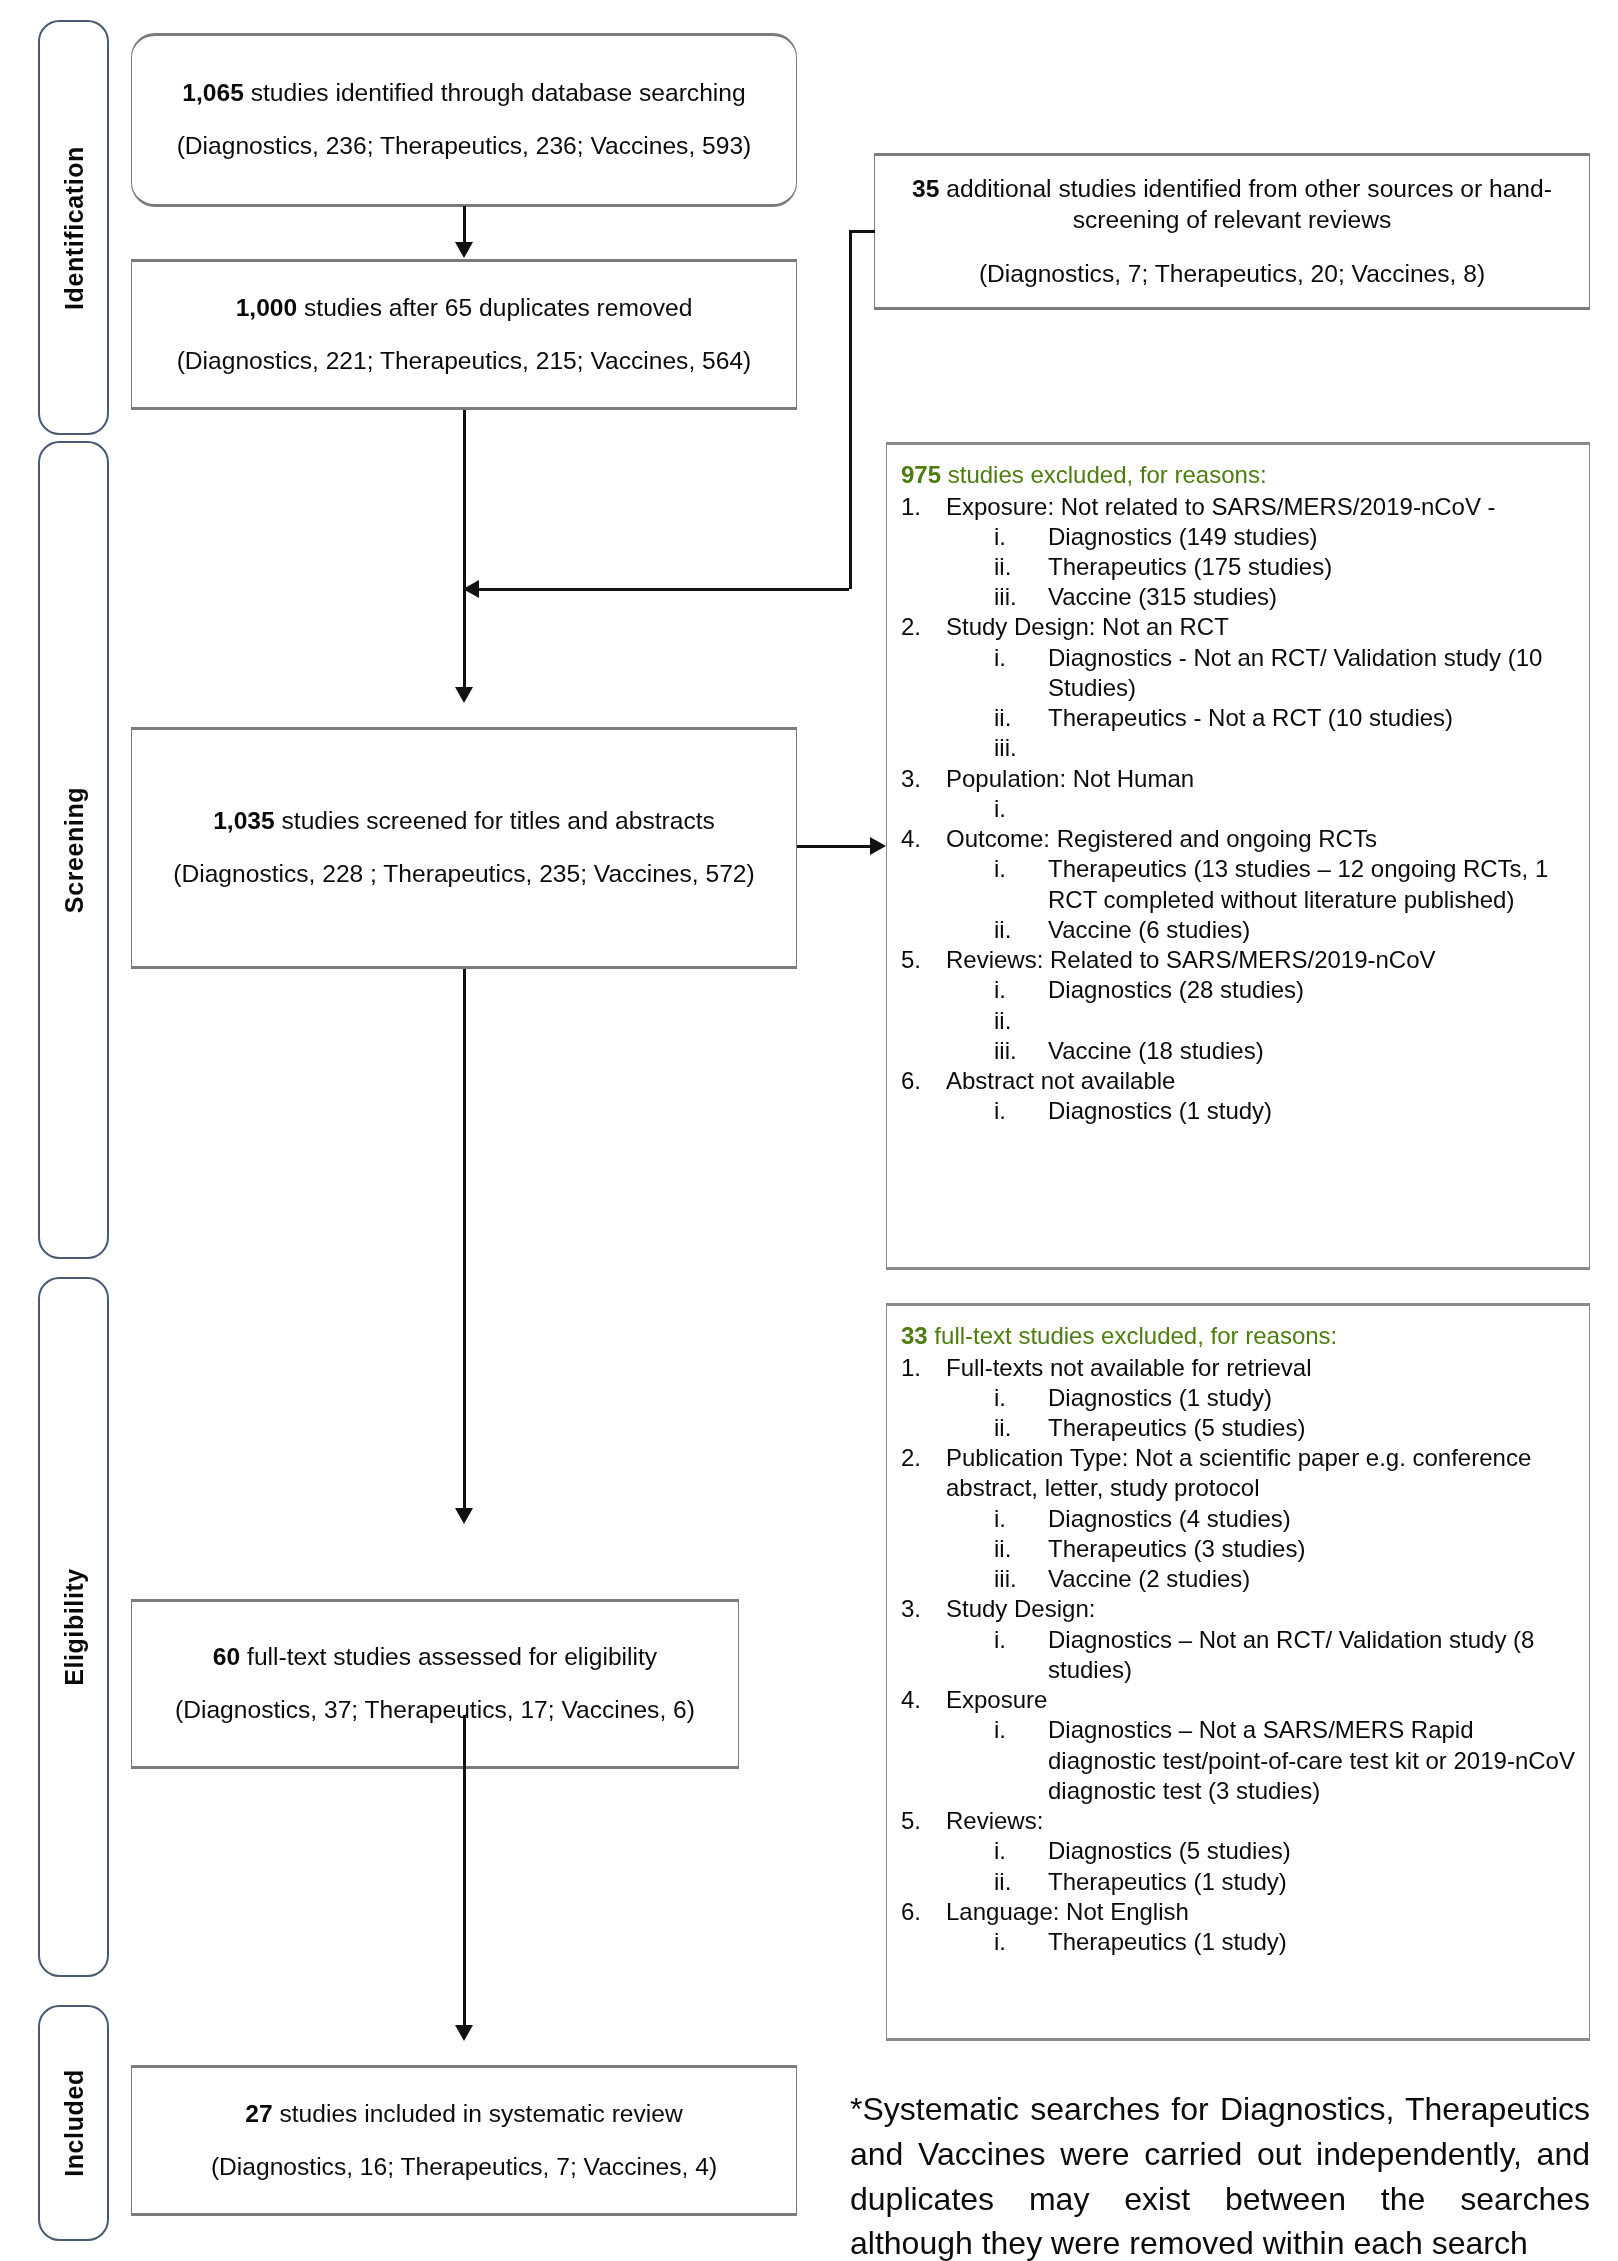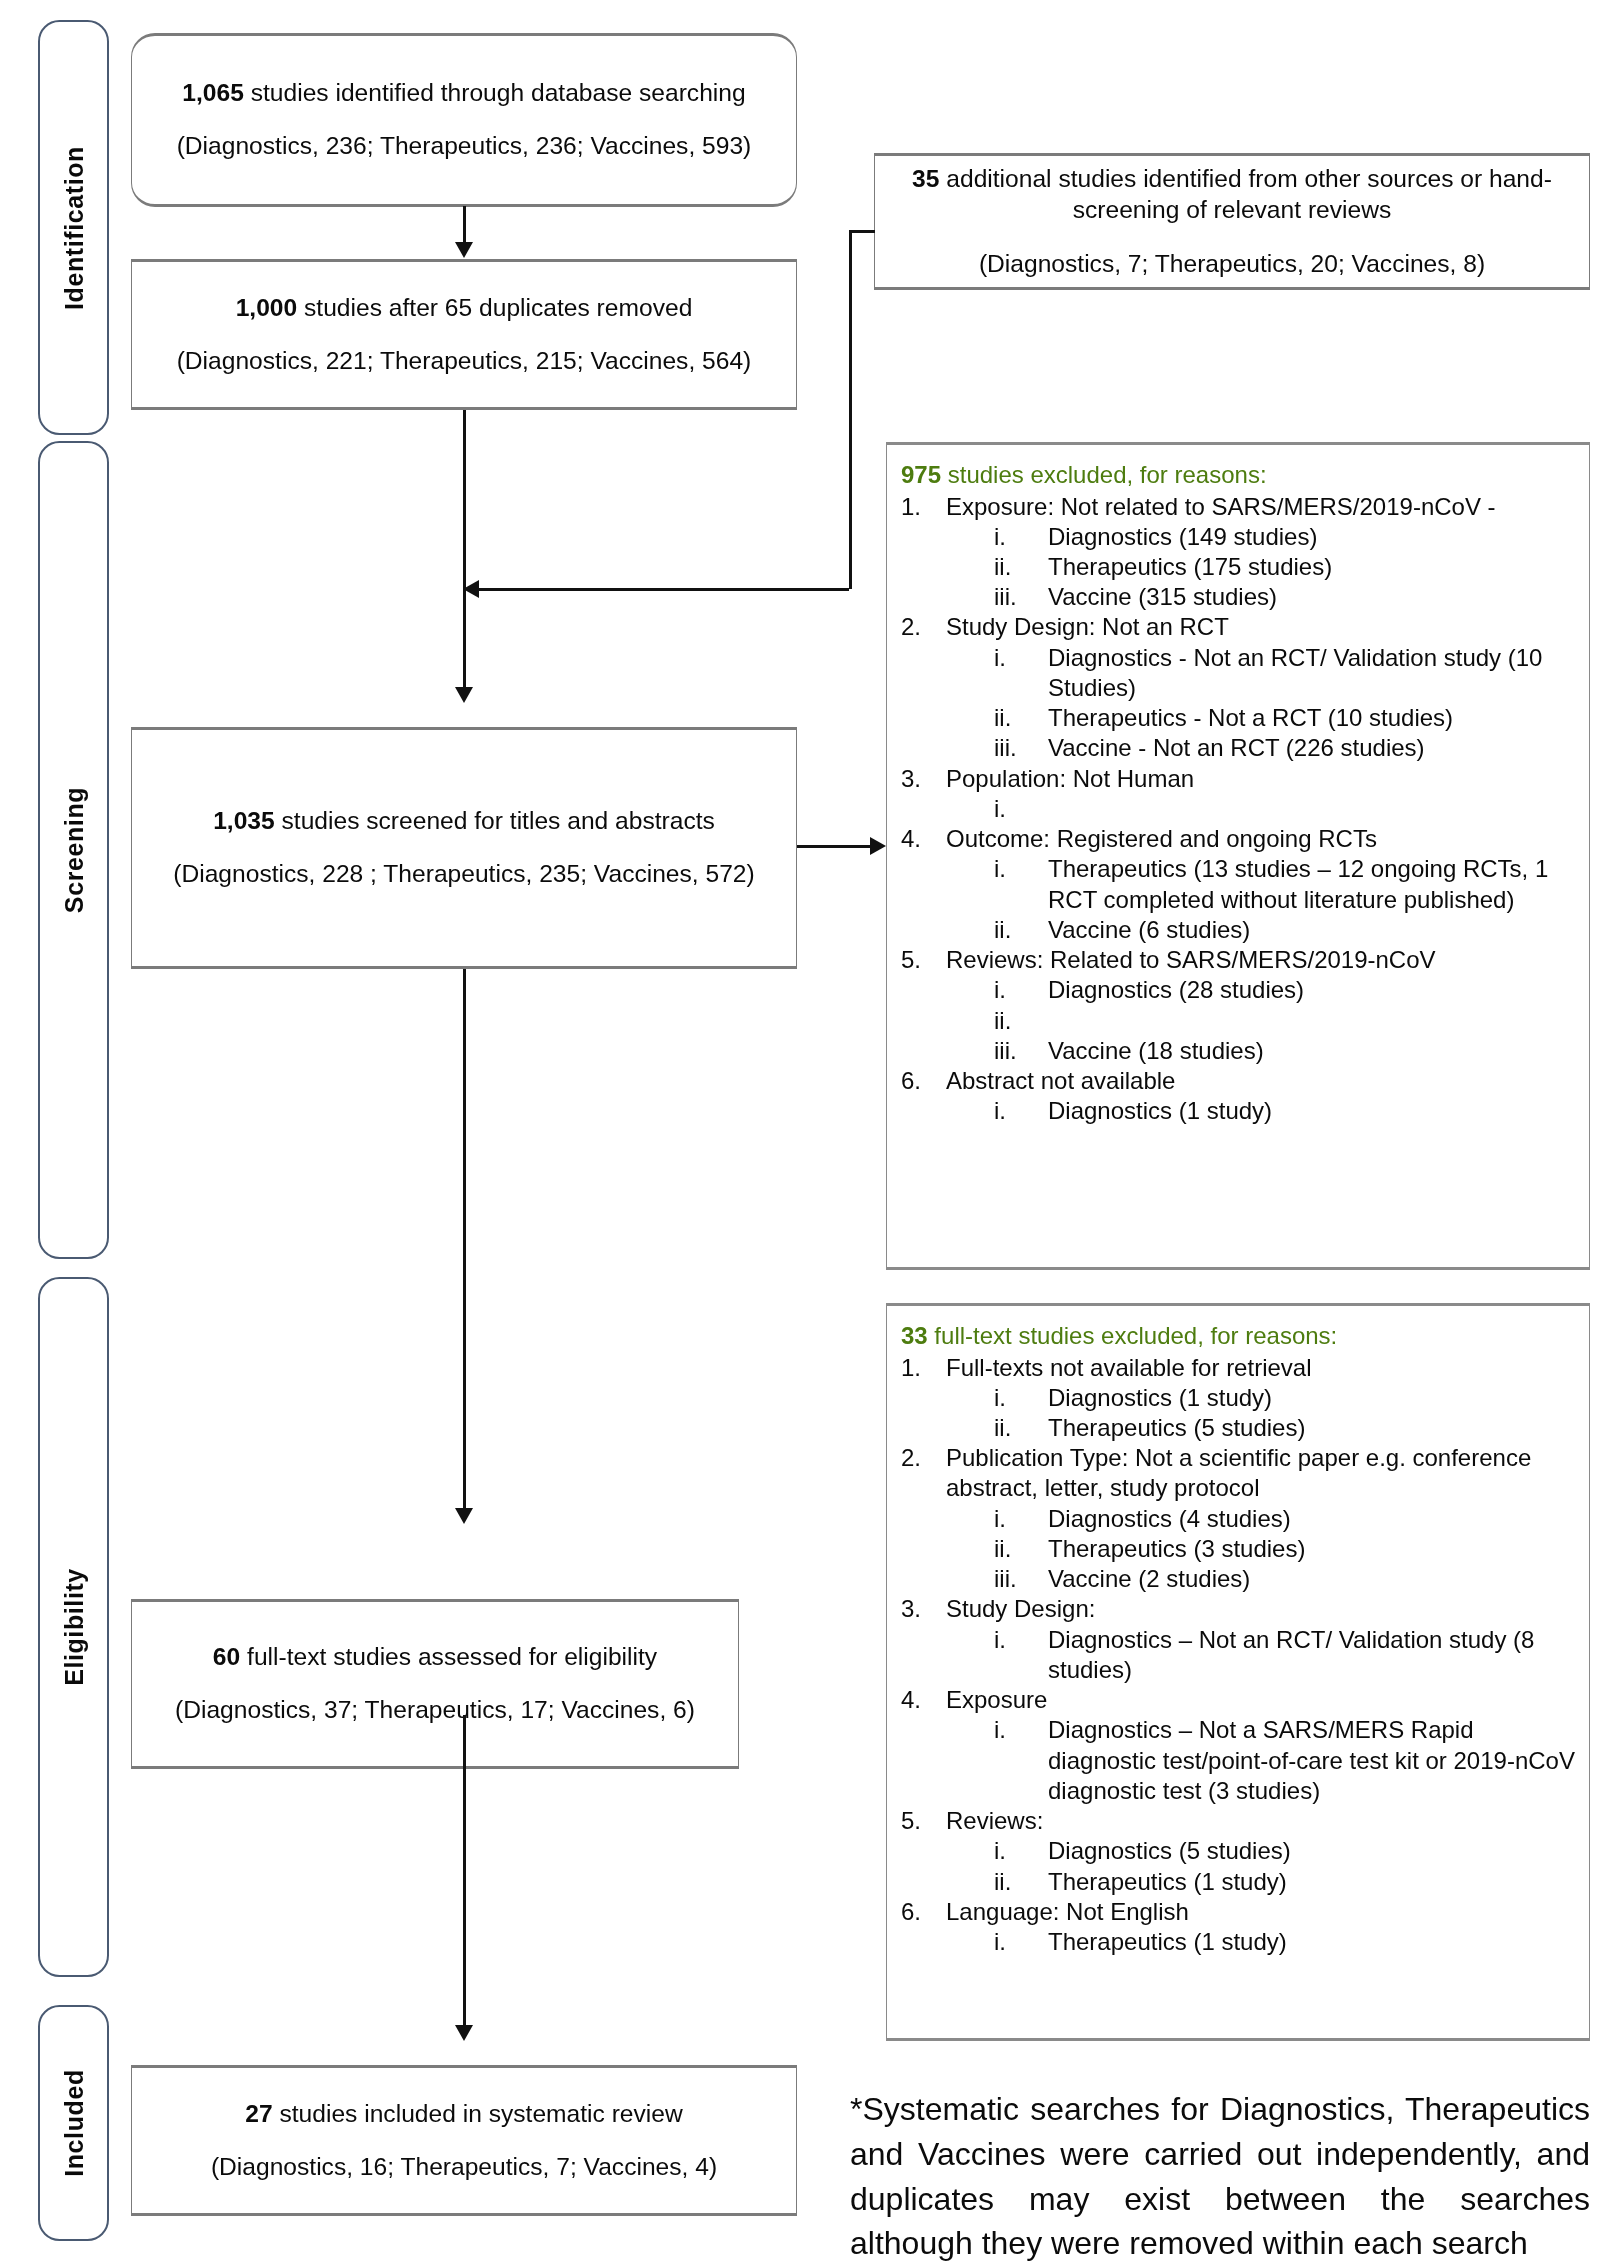--- a/index.html
+++ b/index.html
@@ -143,21 +143,21 @@
     <span class="blabel">Included</span>
   </div>
 
   <div class="fbox" style="left:131px; top:33px; width:666px; height:174px;border-radius:24px;">
     <div class="inner">
       <p><b>1,065</b><span> studies identified through database searching</span></p>
       <p>(Diagnostics, 236; Therapeutics, 236; Vaccines, 593)</p>
     </div>
   </div>
 
-  <div class="fbox" style="left:874px; top:153px; width:716px; height:137px;">
+  <div class="fbox" style="left:874px; top:153px; width:716px; height:157px;">
     <div class="inner">
       <p><b>35</b><span> additional studies identified from other sources or hand-screening of relevant reviews</span></p>
       <p>(Diagnostics, 7; Therapeutics, 20; Vaccines, 8)</p>
     </div>
   </div>
 
   <div class="fbox" style="left:131px; top:259px; width:666px; height:151px;">
     <div class="inner">
       <p><b>1,000</b><span> studies after 65 duplicates removed</span></p>
       <p>(Diagnostics, 221; Therapeutics, 215; Vaccines, 564)</p>
@@ -210,21 +210,20 @@
       <div class="lvl2">
         <span class="num">i.</span>
         <span class="txt">Diagnostics - Not an RCT/ Validation study (10 Studies)</span>
       </div>
       <div class="lvl2">
         <span class="num">ii.</span>
         <span class="txt">Therapeutics - Not a RCT (10 studies)</span>
       </div>
       <div class="lvl2">
         <span class="num">iii.</span>
-        <span class="txt">Vaccine  - Not an RCT (226 studies)</span>
       </div>
       <div class="lvl1">
         <span class="num">3.</span>
         <span class="txt">Population: Not Human</span>
       </div>
       <div class="lvl2">
         <span class="num">i.</span>
       </div>
       <div class="lvl1">
         <span class="num">4.</span>

